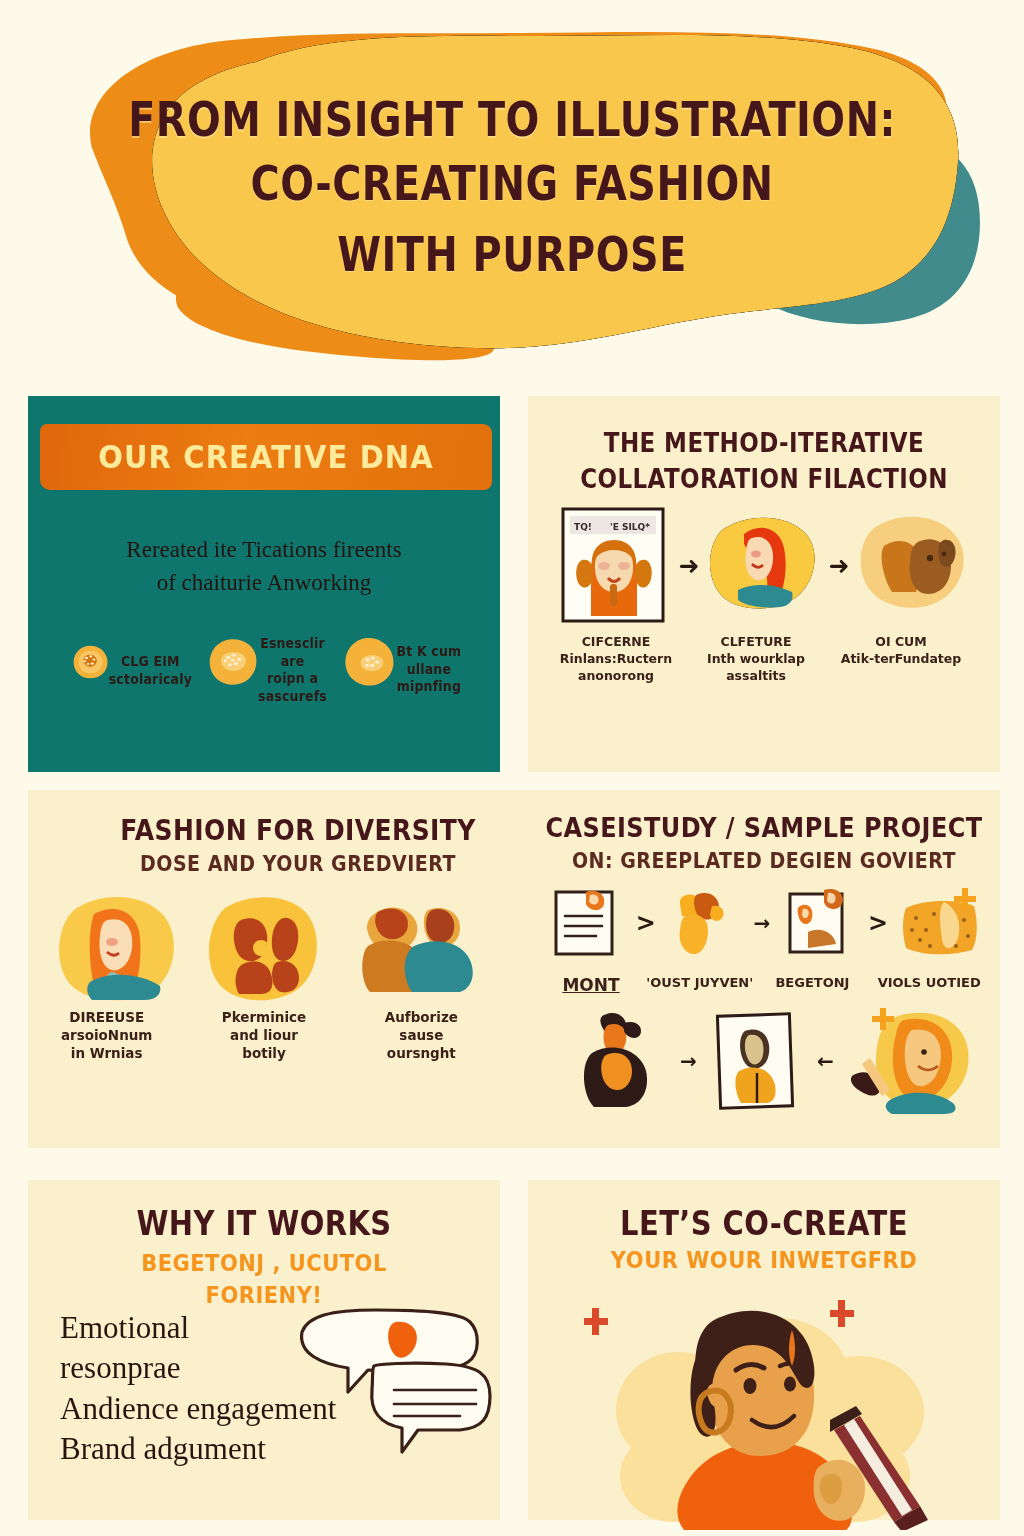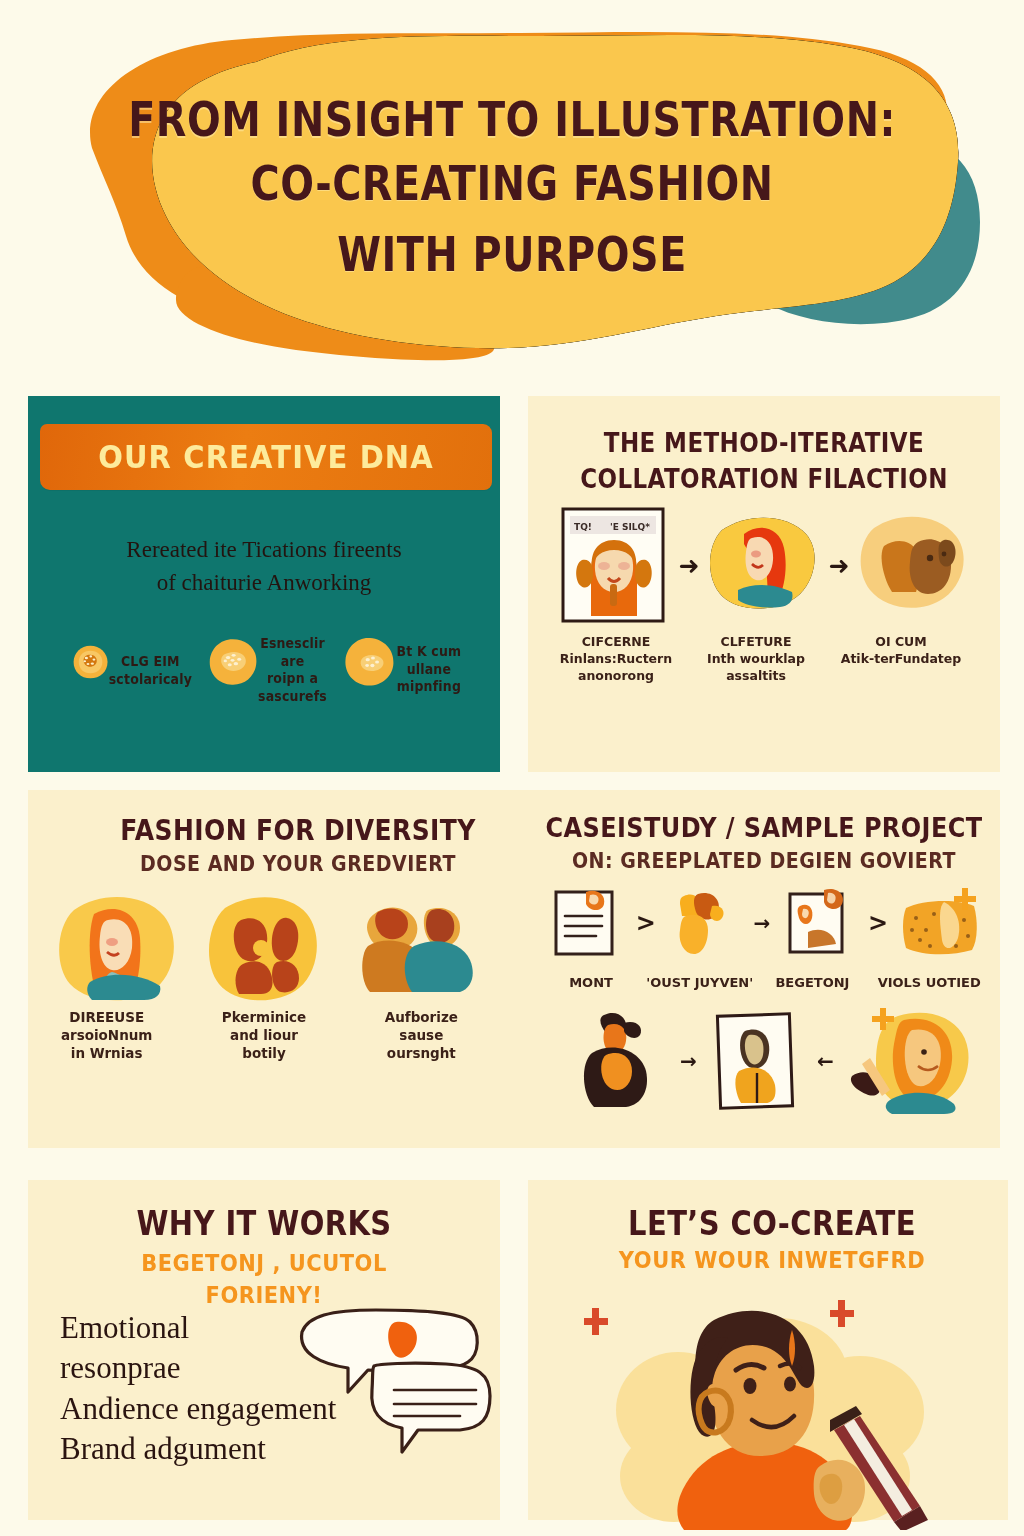--- a/index.html
+++ b/index.html
@@ -398,21 +398,21 @@
           <circle cx="68" cy="50" r="2"></circle>
         <circle cx="56" cy="60" r="2"></circle>
           <circle cx="30" cy="60" r="2"></circle>
           <circle cx="12" cy="44" r="2"></circle>
       </g>
       <path d="M62,2 L68,2 L68,10 L76,10 L76,16 L68,16 L68,24 L62,24 L62,16 L54,16 L54,10 L62,10 Z" fill="#F5A21E"></path>
     </svg>
   </div>
 
   <div class="icon-row" style="left:16px; top:184px; width:442px; justify-content:space-between;">
-    <div class="cap-m" style="width:96px; font-size:13px;">MONT</div>
+    <div class="cap-m" style="width:96px; font-size:17px;text-decoration:underline;">MONT</div>
     <div class="cap-m" style="width:126px; font-size:13px;">'OUST JUYVEN'</div>
     <div class="cap-m" style="width:104px; font-size:13px;">BEGETONJ</div>
     <div class="cap-m" style="width:116px; font-size:13px;margin-left:9px;">VIOLS UOTIED</div>
   </div>
 
   <div class="icon-row" style="left:44px; top:216px; width:400px; justify-content:space-between; align-items:center;">
 
     <svg width="96" height="104" viewBox="0 0 96 104">
       <path d="M32,6 C44,0 56,8 54,20 C52,30 40,32 34,24 C28,16 26,9 32,6 Z" fill="#2E1A16"></path>
       <path d="M36,16 C48,12 56,20 54,32 C52,44 42,48 36,42 C30,36 30,20 36,16 Z" fill="#E8761A"></path>
@@ -465,21 +465,21 @@
     <path d="M106,20 C122,18 130,30 126,42 C122,54 110,60 104,52 C96,42 96,22 106,20 Z" fill="#F0610E"></path>
     <path d="M84,64 C88,62 118,60 156,62 C188,64 200,72 200,94 C200,116 192,126 170,128 L128,128 L112,150 L112,126 C90,122 80,110 82,88 C83,74 82,66 84,64 Z" fill="#FFFCF2" stroke="#3A2018" stroke-width="3.2" stroke-linejoin="round"></path>
     <g stroke="#3A2018" stroke-width="2.6" stroke-linecap="round">
       <line x1="104" y1="88" x2="186" y2="88"></line>
       <line x1="104" y1="102" x2="186" y2="102"></line>
       <line x1="104" y1="114" x2="170" y2="114"></line>
     </g>
   </svg>
 </div>
 
-<div class="card" style="left:528px; top:1180px; width:472px; height:340px;padding-left:8px;">
+<div class="card" style="left:528px; top:1180px; width:472px; height:340px;">
 
   <div class="card-title" style="margin-top:24px; font-size:29px;">LET’S CO-CREATE</div>
   <div class="card-sub sub-orange" style="margin-top:9px; font-size:21px;">YOUR WOUR INWETGFRD</div>
 
   <svg style="position:absolute; left:40px; top:100px;" width="400" height="250" viewBox="0 0 400 250">
 
     <g fill="#FAE09A">
       <ellipse cx="110" cy="130" rx="62" ry="58"></ellipse>
       <ellipse cx="106" cy="196" rx="54" ry="46"></ellipse>
       <ellipse cx="210" cy="96" rx="70" ry="58"></ellipse>

